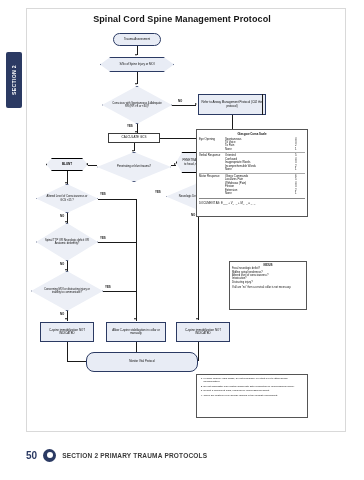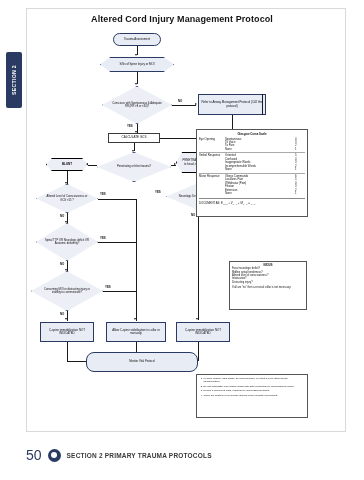--- a/index.html
+++ b/index.html
@@ -154,21 +154,21 @@
     padding:1px 3px;
   }
   
   .page-border {
     position:absolute; left:26px; top:8px; width:320px; height:424px;
     border:0.5px solid #d9d9d9;
   }
   
   .footer { position:absolute; left:26px; top:444px; width:320px; height:22px;
     display:flex; align-items:center; }
-  .pg-num { font-size:14px; font-weight:normal; color:#2b3a63; margin-right:6px; }
+  .pg-num { font-size:10px; font-weight:bold; color:#2b3a63; margin-right:6px; }
   .footer-logo {
     width:13px; height:13px; border-radius:50%;
     background:#2b3a63; margin-right:6px; position:relative; flex:0 0 13px;
   }
   .footer-logo:after {
     content:""; position:absolute; left:3.5px; top:3.5px;
     width:6px; height:6px; border-radius:50%; background:#ffffff;
   }
   .footer-txt { font-size:6.5px; font-weight:bold; color:#3a3a3a; letter-spacing:.2px; }
 </style>
@@ -176,21 +176,21 @@
 <body>
 
 <div class="page">
 
   <div class="page-border"></div>
 
   <div class="section-tab">
     <span>SECTION 2</span>
   </div>
 
-  <div class="doc-title">Altered Cord Injury Management Protocol</div>
+  <div class="doc-title">Spinal Cord Spine Management Protocol</div>
 
   <div class="node term" style="left:113px; top:33px; width:48px; height:13px;">Trauma Assessment</div>
   <div class="conn vline" style="left:136.5px; top:46px; height:9px;"></div>
   <div class="arrow-d" style="left:135px; top:54px;"></div>
 
   <div class="hexwrap" style="left:100px; top:57px; width:74px; height:15px;">
     <div class="hexshape"></div>
     <div class="hex-label">S/Sx of Spine Injury or MOI</div>
   </div>
   <div class="conn vline" style="left:136.5px; top:72px; height:12px;"></div>

